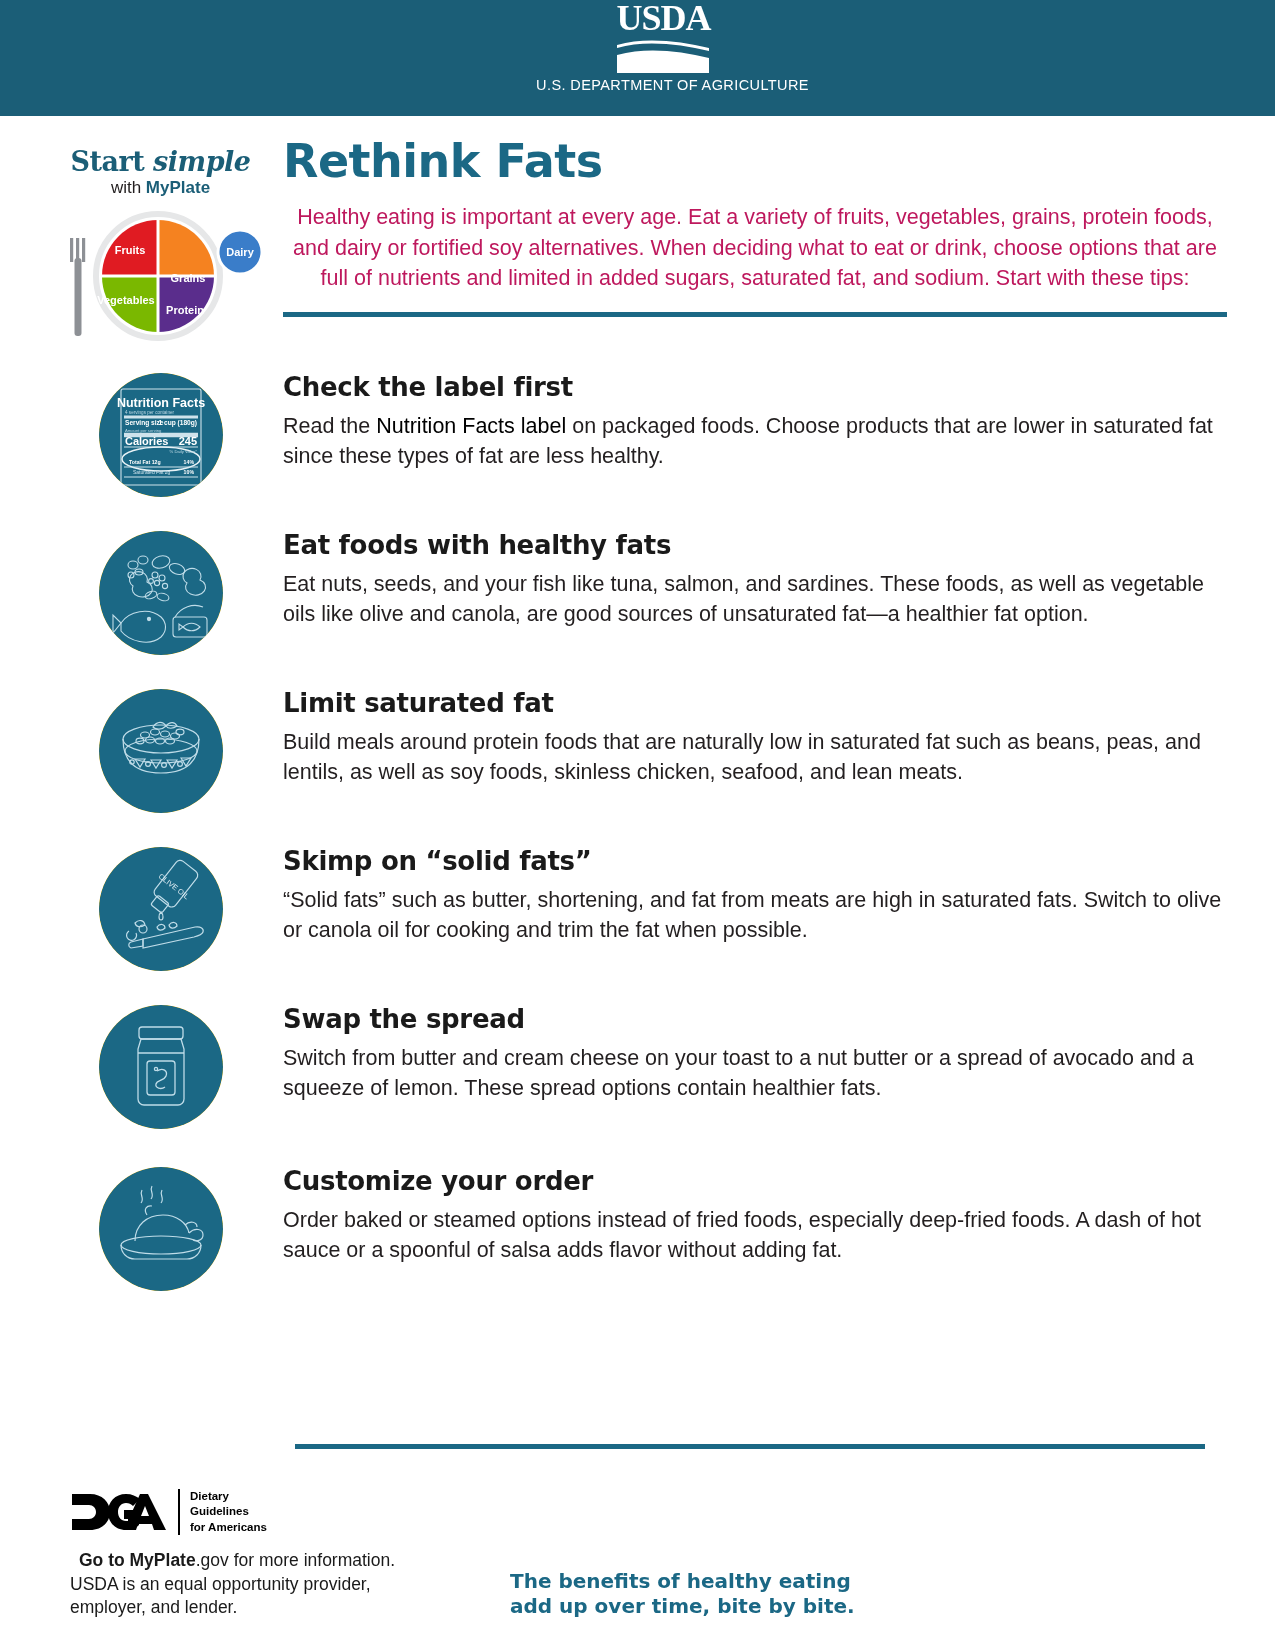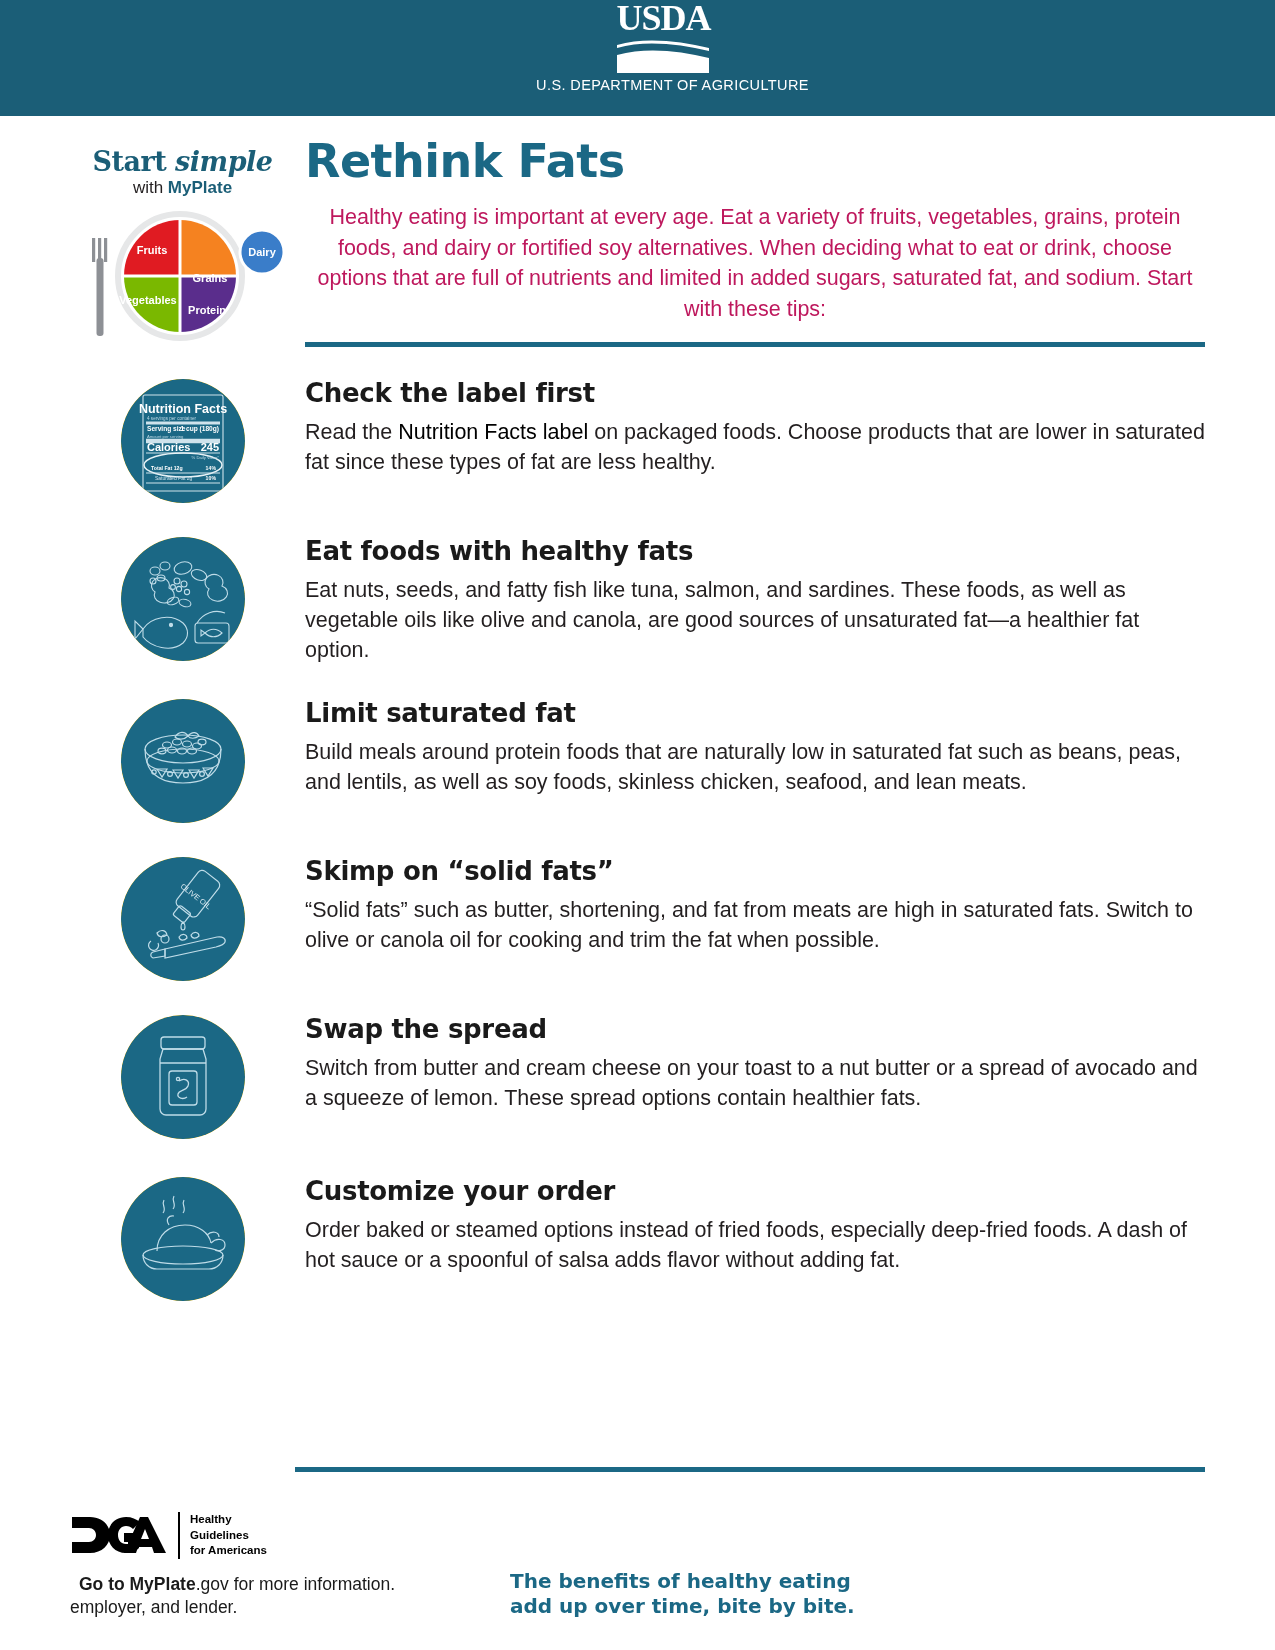--- a/index.html
+++ b/index.html
@@ -25,21 +25,21 @@
     font-family:"Liberation Serif", serif;
     font-weight:bold; font-size:36px; color:#fff;
     letter-spacing:-1px; line-height:1;
   }
   .usda-swoosh{ display:block; margin-top:3px; }
   .header-texts{ display:flex; flex-direction:column; justify-content:center; }
   .header-title{ font-size:27px; color:#ffffff; line-height:1.15; font-weight:400; }
   .header-sub{ font-size:14.5px; color:#ffffff; letter-spacing:0.4px; margin-top:4px; }
 
   
-  .page{ position:relative; padding:0 70px; }
+  .page{ position:relative; padding:0 48px; }
   .columns{ display:flex; align-items:flex-start; }
   .left-col{ width:225px; flex:0 0 225px; padding-top:32px; }
   .right-col{ flex:1; padding-top:22px; padding-left:10px; }
 
   
   .ss-logo{ text-align:center; }
   .ss-line1{
     font-family:"DejaVu Serif", serif;
     font-size:27px; font-weight:bold; color:#1b5e77;
     letter-spacing:-0.5px; line-height:1;
@@ -252,21 +252,21 @@
               <rect x="74" y="86" width="34" height="20" rx="3"></rect>
               <path d="M76 86 c6 -10 18 -14 28 -10"></path>
               <path d="M84 96 c5 -5 12 -5 17 0 c-5 5 -12 5 -17 0 Z"></path>
               <path d="M84 96 l-4 -3 l0 6 Z"></path>
             </g>
           </svg>
         </div>
       </div>
       <div class="tip-body">
         <div class="tip-head">Eat foods with healthy fats</div>
-        <p class="tip-text">Eat nuts, seeds, and fatty fish like tuna, salmon, and sardines. These foods, as well as vegetable oils like olive and canola, are good sources of unsaturated fat—a healthier fat option.</p>
+        <p class="tip-text">Eat nuts, seeds, and your fish like tuna, salmon, and sardines. These foods, as well as vegetable oils like olive and canola, are good sources of unsaturated fat—a healthier fat option.</p>
       </div>
     </div>
 
     <div class="tip-row" style="margin-top:34px;">
       <div class="tip-left">
         <div class="tip-icon">
           <svg width="124" height="124" viewBox="0 0 124 124">
             <circle cx="62" cy="62" r="62" fill="#1b6885"></circle>
             <g stroke="#bfdce8" fill="none" stroke-width="1.2">
               <ellipse cx="62" cy="50" rx="38" ry="14"></ellipse>
@@ -386,26 +386,27 @@
   <div class="footer-inner">
 
     <div class="footer-left">
       <div class="dga-row">
         <svg width="96" height="42" viewBox="0 0 96 42">
           <path d="M2 3 L20 3 C32 3 40 11 40 21 C40 31 32 39 20 39 L2 39 L2 28 L19 28 C23 28 26 25 26 21 C26 17 23 14 19 14 L2 14 Z" fill="#000"></path>
           <path d="M56 3 C45 3 38 11 38 21 C38 31 45 39 56 39 C62 39 66 37 69 34 L69 19 L54 19 L54 28 L58 28 L58 30 C57 30 56 30 56 30 C51 30 48 26 48 21 C48 16 51 12 56 12 C59 12 61 13 63 15 L70 8 C66 5 62 3 56 3 Z" fill="#000"></path>
           <path d="M78 3 L70 3 L54 39 L66 39 L68 33 L82 33 L84 39 L96 39 Z M71 25 L75 15 L79 25 Z" fill="#000"></path>
         </svg>
         <div class="dga-text">
-          <div>Healthy</div>
+          <div>Dietary</div>
           <div>Guidelines</div>
           <div>for Americans</div>
         </div>
       </div>
       <div class="foot-bold"><span>Go to </span><b>MyPlate</b><span style="font-weight:normal">.gov for more information.</span></div>
+      <div class="foot-reg">USDA is an equal opportunity provider,</div>
       <div class="foot-reg">employer, and lender.</div>
     </div>
 
     <div class="footer-center">
       <div class="tagline">The benefits of healthy eating</div>
       <div class="tagline">add up over time, bite by bite.</div>
     </div>
 
 
   </div>

